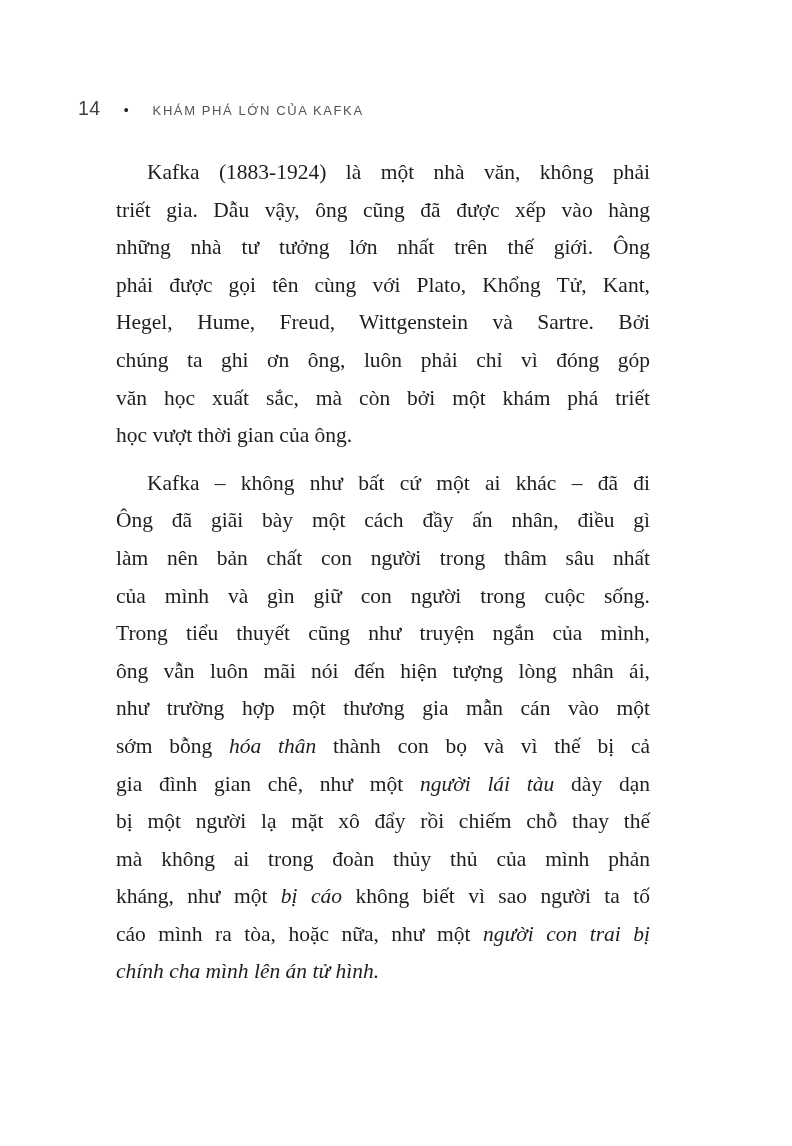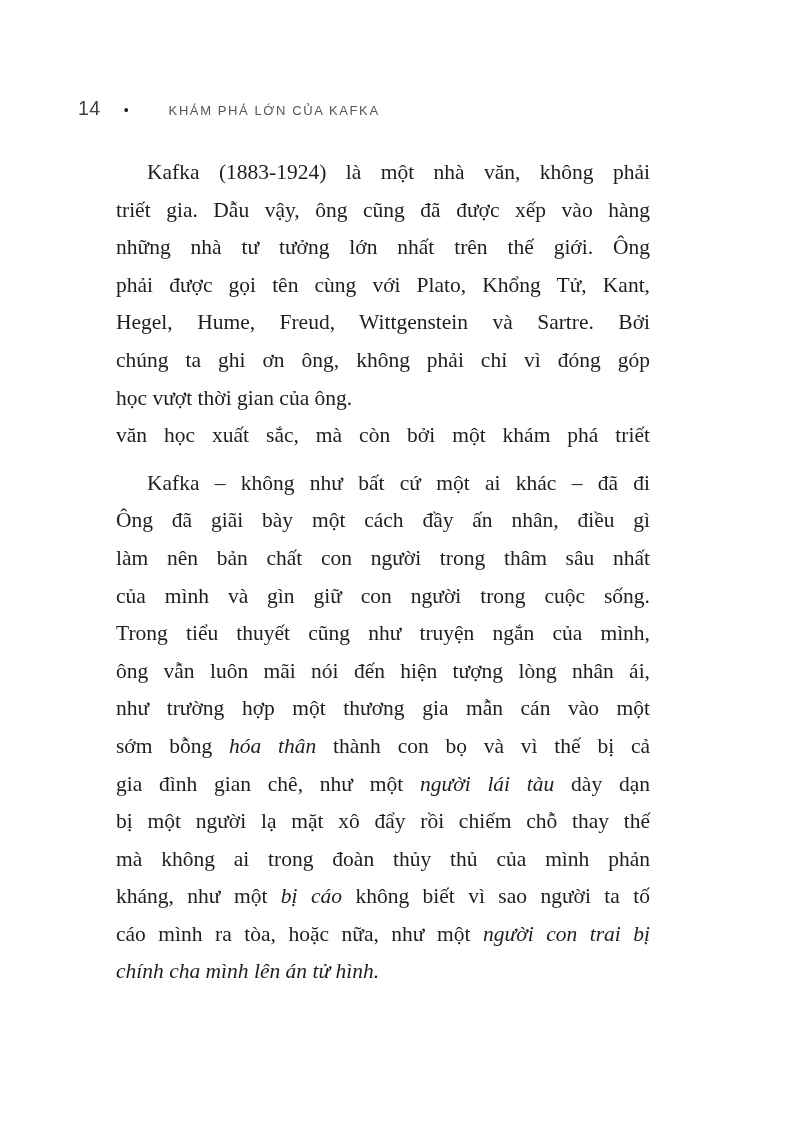--- a/index.html
+++ b/index.html
@@ -29,21 +29,21 @@
   }
   .separator {
     font-size: 14px;
     color: #1f1f1f;
     margin-left: 23px;
   }
   .header-title {
     font-size: 13px;
     color: #555555;
     letter-spacing: 1.6px;
-    margin-left: 40px;
+    margin-left: 24px;
   }
   .body-text {
     position: absolute;
     left: 116px;
     top: 154px;
     width: 534px;
     font-size: 21.5px;
     line-height: 37.6px;
     color: #1e1e1e;
   }
@@ -71,23 +71,23 @@
   <header class="running-header">
     <span class="page-number">14</span><span class="separator">•</span><span class="header-title">KHÁM PHÁ LỚN CỦA KAFKA</span>
   </header>
   <main class="body-text" id="body-text">
       <div class="para">
         <div class="line indent"><span class="seg">Kafka (1883-1924) là một nhà văn, không phải</span></div>
         <div class="line"><span class="seg">triết gia. Dẫu vậy, ông cũng đã được xếp vào hàng</span></div>
         <div class="line"><span class="seg">những nhà tư tưởng lớn nhất trên thế giới. Ông</span></div>
         <div class="line"><span class="seg">phải được gọi tên cùng với Plato, Khổng Tử, Kant,</span></div>
         <div class="line"><span class="seg">Hegel, Hume, Freud, Wittgenstein và Sartre. Bởi</span></div>
-        <div class="line"><span class="seg">chúng ta ghi ơn ông, không phải chỉ vì đóng góp</span></div>
+        <div class="line"><span class="seg">chúng ta ghi ơn ông, luôn phải chỉ vì đóng góp</span></div>
+        <div class="line"><span class="seg">văn học xuất sắc, mà còn bởi một khám phá triết</span></div>
         <div class="line last"><span class="seg">học vượt thời gian của ông.</span></div>
-        <div class="line"><span class="seg">văn học xuất sắc, mà còn bởi một khám phá triết</span></div>
       </div>
       <div class="para">
         <div class="line indent"><span class="seg">Kafka – không như bất cứ một ai khác – đã đi</span></div>
         <div class="line"><span class="seg">Ông đã giãi bày một cách đầy ấn nhân, điều gì</span></div>
         <div class="line"><span class="seg">làm nên bản chất con người trong thâm sâu nhất</span></div>
         <div class="line"><span class="seg">của mình và gìn giữ con người trong cuộc sống.</span></div>
         <div class="line"><span class="seg">Trong tiểu thuyết cũng như truyện ngắn của mình,</span></div>
         <div class="line"><span class="seg">ông vẫn luôn mãi nói đến hiện tượng lòng nhân ái,</span></div>
         <div class="line"><span class="seg">như trường hợp một thương gia mẫn cán vào một</span></div>
         <div class="line"><span class="seg">sớm bỗng </span><span class="seg i">hóa thân</span><span class="seg"> thành con bọ và vì thế bị cả</span></div>

